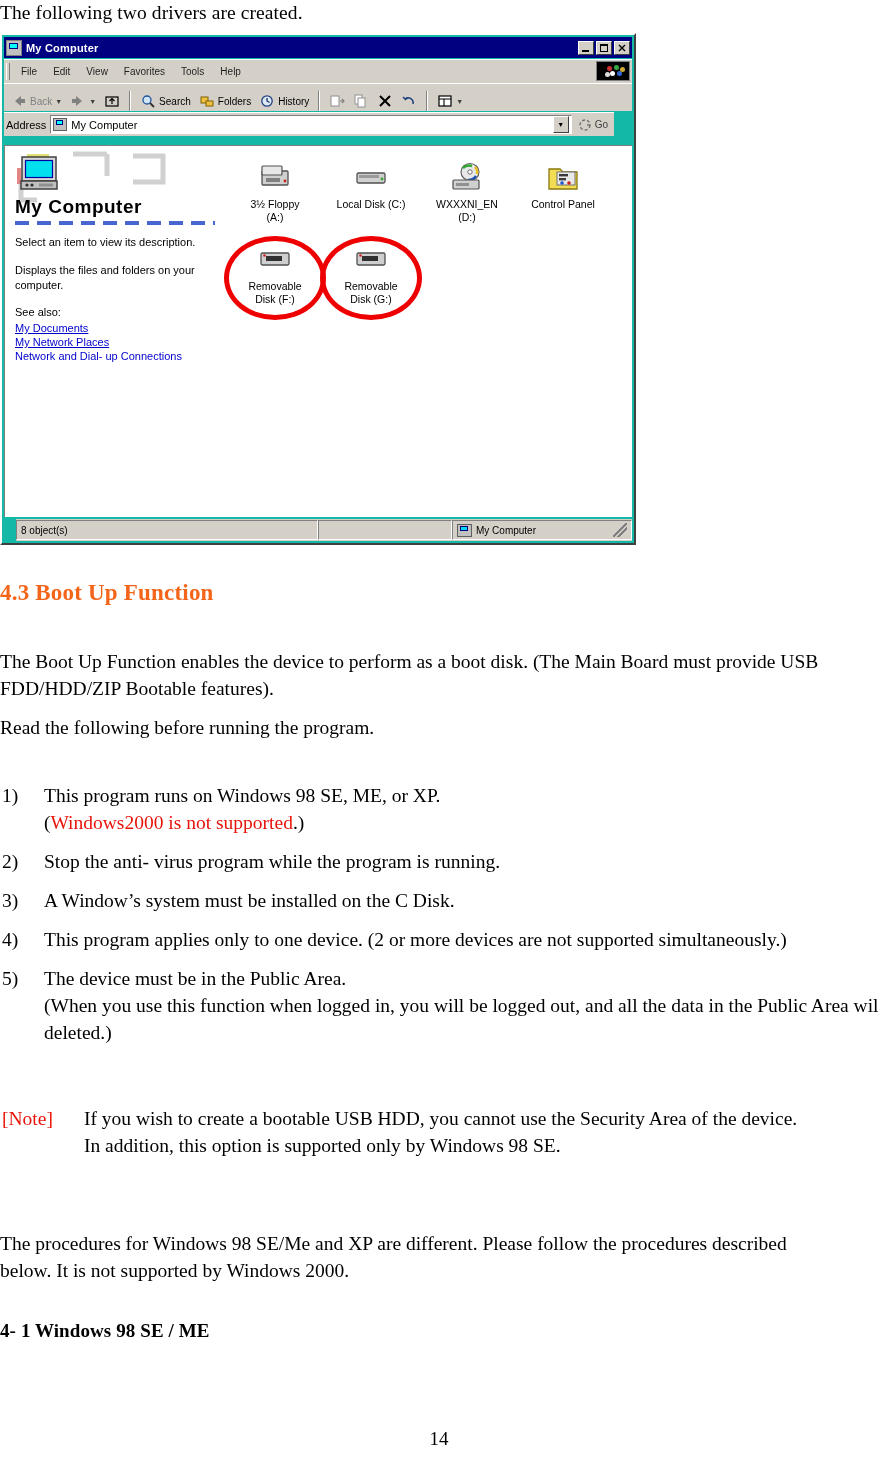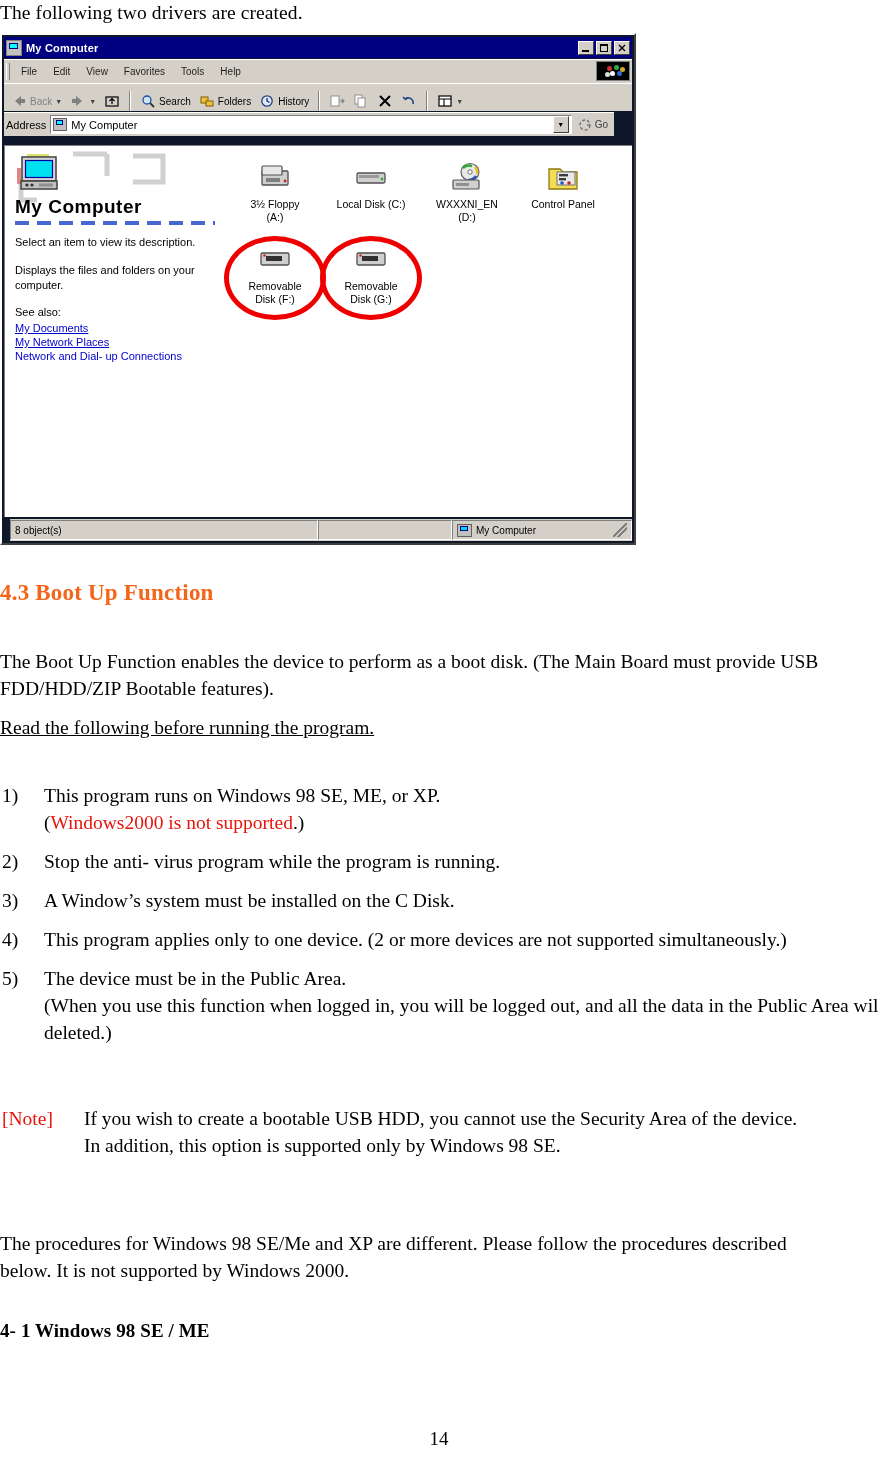--- a/index.html
+++ b/index.html
@@ -33,21 +33,21 @@
     letter-spacing: 0.1px;
   }
 
   
   .winshot {
     position: absolute;
     left: 0px;
     top: 33px;
     width: 636px;
     height: 512px;
-    background: #0f172a;
+    background: #14b8a6;
     border-top: 2px solid #ffffff;
     border-left: 2px solid #ffffff;
     border-right: 2px solid #404040;
     border-bottom: 2px solid #404040;
     box-sizing: border-box;
     font-family: "Liberation Sans", "DejaVu Sans", sans-serif;
     image-rendering: pixelated;
   }
   .titlebar {
     height: 21px;
@@ -328,21 +328,21 @@
     transform: translateX(-50%);
     width: 92px; height: 74px;
     border: 5px solid #ee0000;
     border-radius: 50%;
     pointer-events: none;
   }
   .row2 { margin-top: 14px; margin-left: 0px; }
 
   .statusbar {
     position: absolute;
-    left: 8px; right: 2px; bottom: 2px;
+    left: 14px; right: 2px; bottom: 2px;
     height: 22px;
     background: #d4d0c8;
     display: flex;
     align-items: center;
   }
   .sb-cell {
     height: 20px;
     border-top: 1px solid #808080;
     border-left: 1px solid #808080;
     border-right: 1px solid #ffffff;
@@ -384,21 +384,21 @@
     letter-spacing: 0.2px;
   }
   .p {
     position: absolute;
     left: 0px;
     font-size: 19.5px;
     line-height: 27px;
     letter-spacing: 0px;
   }
   .p1 { top: 648px; width: 870px; }
-  .p2 { top: 714px; text-decoration: underline; }
+  .p2 { top: 714px; }
   .list {
     position: absolute;
     left: 0px;
     top: 782px;
     width: 878px;
   }
   .li {
     position: relative;
     padding-left: 44px;
     margin-bottom: 12px;

